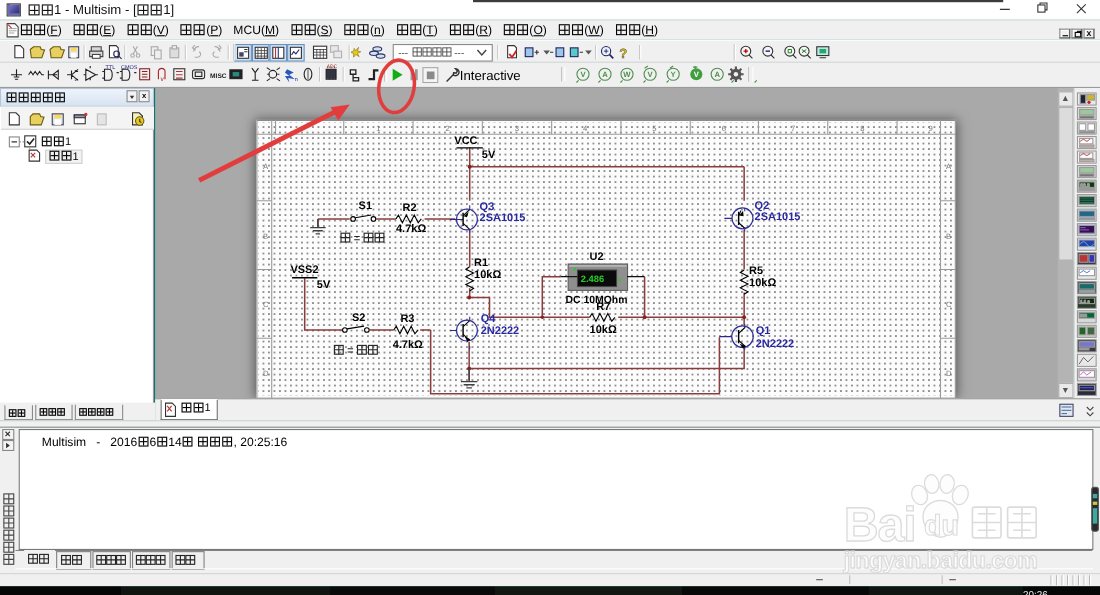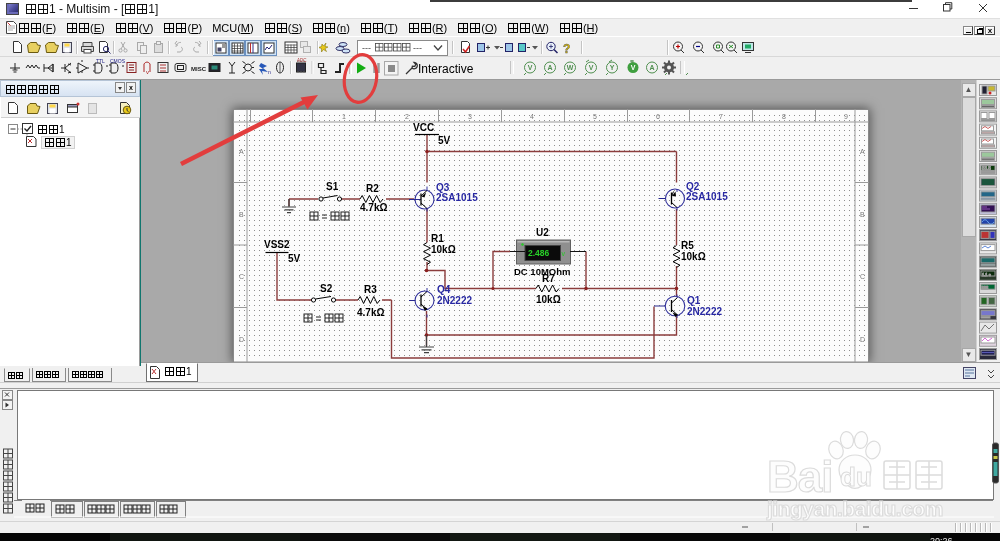--- a/index.html
+++ b/index.html
@@ -548,20 +548,21 @@
 </g>
 </svg>
 
 <div id="tabrow"></div>
 <div id="stab"><i class="c s9"></i><i class="c s9"></i>1</div>
 
 <div id="gap"></div>
 <div id="ssv"></div>
 <div id="ssstrip"></div>
 <div id="sscontent"></div>
+<div id="sstext">Multisim&nbsp;&nbsp; -&nbsp;&nbsp; 2016<i class="c s9"></i>6<i class="c s9"></i>14<i class="c s9"></i> <i class="c s9"></i><i class="c s9"></i><i class="c s9"></i>, 20:25:16</div>
 
 <div id="statusbar"></div>
 <div id="taskbar"></div>
 <div style="left:930px;top:536px;color:#e8e8e8;font-size:9px">20:26</div>
 <svg width="1000" height="541" viewBox="0 0 1000 541" style="left:0;top:0">
 
 <g>
         <rect x="2.5" y="390.5" width="10" height="9" fill="#f4f4f4" stroke="#888"></rect>
         <path d="M5 392.5l4 4m0-4l-4 4" stroke="#333" stroke-width="1"></path>
 <rect x="2.5" y="400.5" width="10" height="9" fill="#f4f4f4" stroke="#888"></rect>

